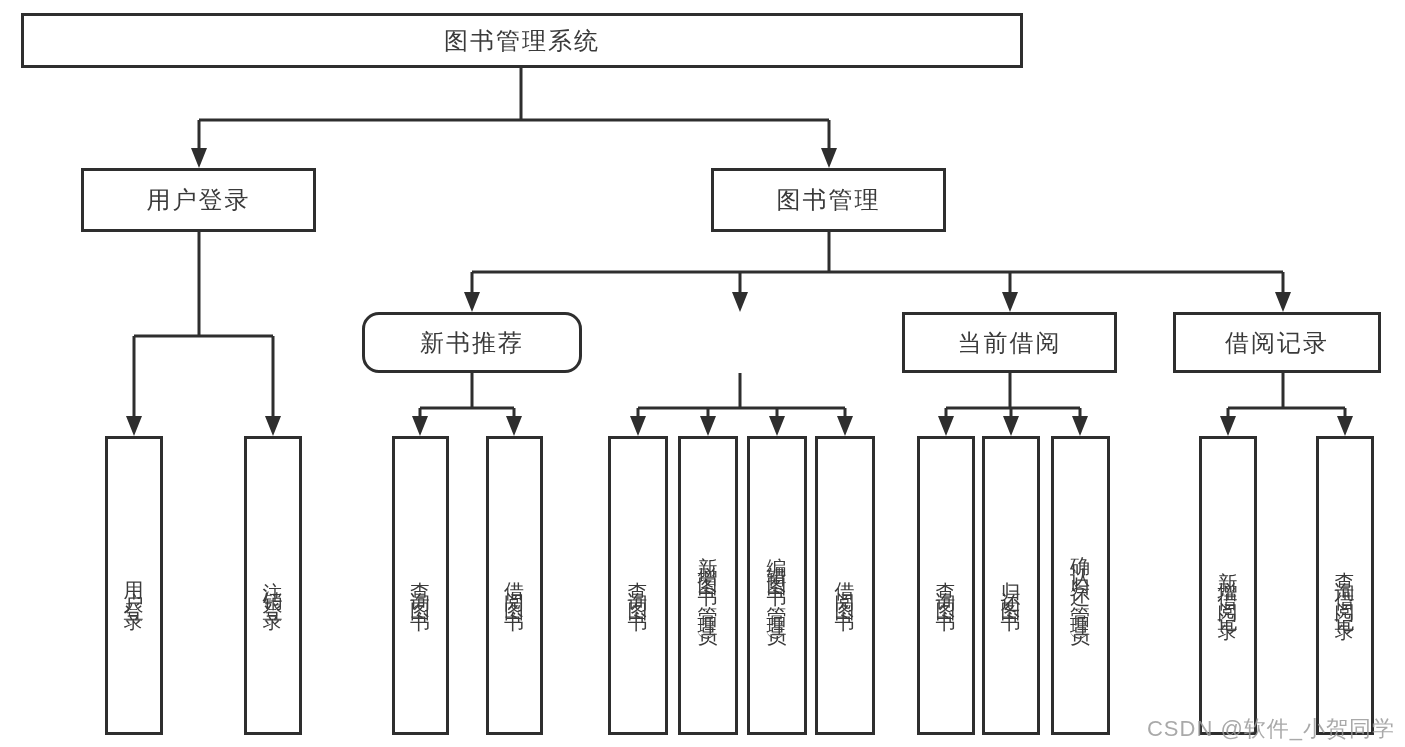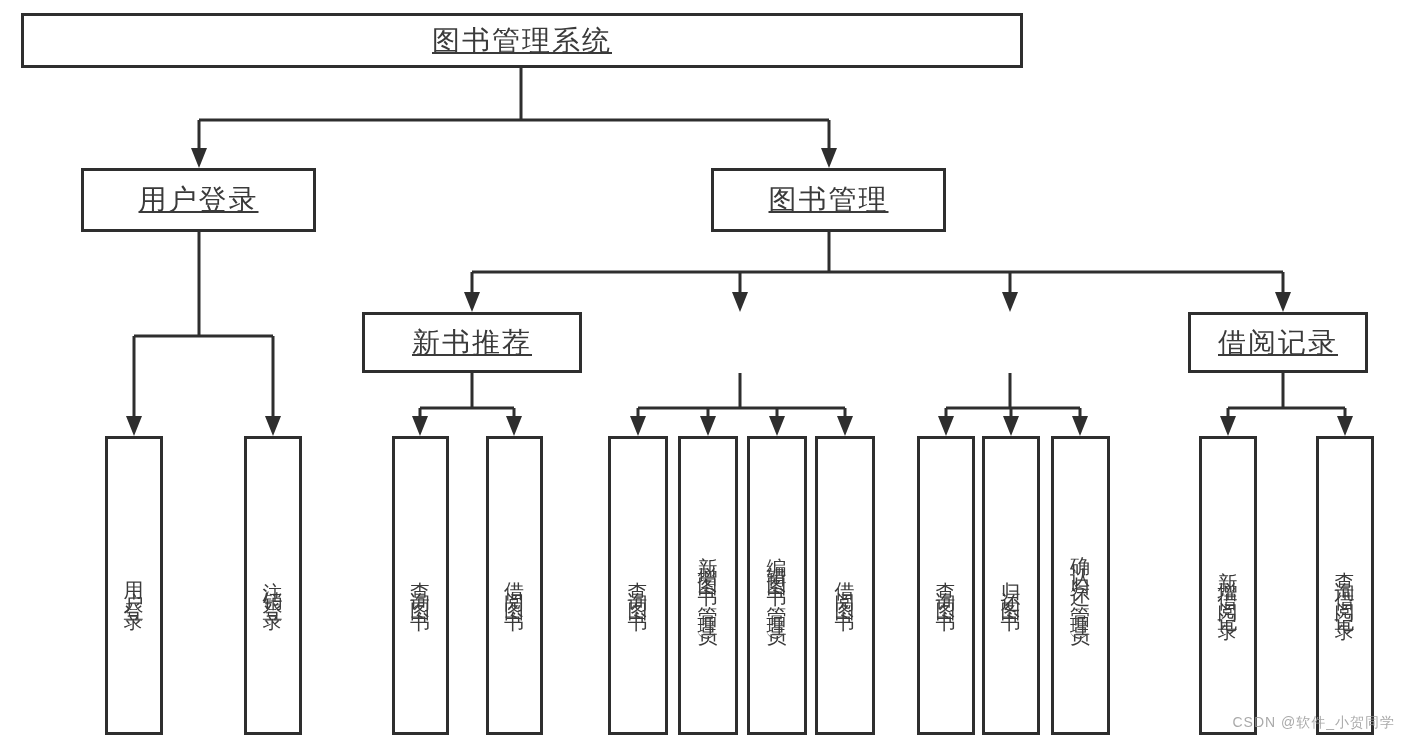--- a/index.html
+++ b/index.html
@@ -26,51 +26,50 @@
     position: absolute;
     box-sizing: border-box;
     border: 3px solid #2e2e2e;
     background: #ffffff;
     color: #3a3a3a;
     display: flex;
     align-items: center;
     justify-content: center;
   }
   .hnode span {
-    font-size: 28px;
+    font-size: 24px;
     letter-spacing: 2px;
     white-space: nowrap;
-    text-decoration: underline;
   }
   .leaf span {
     writing-mode: vertical-rl;
     text-orientation: mixed;
     font-size: 20px;
     letter-spacing: 10px;
     line-height: 1;
   }
   .watermark {
     position: absolute;
     top: 714px;
     right: 10px;
-    font-size: 14px;
+    font-size: 22px;
     color: #9b9b9b;
     letter-spacing: 1px;
     opacity: 0.85;
     white-space: nowrap;
     z-index: 5;
   }
   
   .n-root  { left: 21px;   top: 13px;  width: 1002px; height: 55px; }
   .n-l2a   { left: 81px;   top: 168px; width: 235px;  height: 64px; }
   .n-l2b   { left: 711px;  top: 168px; width: 235px;  height: 64px; align-items: center; }
-  .n-l3a   { left: 362px;  top: 312px; width: 220px;  height: 61px; }
+  .n-l3a   { left: 362px;  top: 312px; width: 220px;  height: 61px; border-radius: 17px; }
   .n-l3b   { left: 633px;  top: 312px; width: 215px;  height: 61px; }
   .n-l3c   { left: 902px;  top: 312px; width: 215px;  height: 61px; }
-  .n-l3d   { left: 1173px; top: 312px; width: 180px;  height: 61px; margin-left: 15px; }
+  .n-l3d   { left: 1173px; top: 312px; width: 208px;  height: 61px; }
   .leaf    { top: 436px; height: 299px; }
   .n-ul1 { left: 105px;  width: 58px; }
   .n-ul2 { left: 244px;  width: 58px; }
   .n-nb1 { left: 392px;  width: 57px; }
   .n-nb2 { left: 486px;  width: 57px; }
   .n-bb1 { left: 608px;  width: 60px; }
   .n-bb2 { left: 678px;  width: 60px; }
   .n-bb3 { left: 747px;  width: 60px; }
   .n-bb4 { left: 815px;  width: 60px; }
   .n-cb1 { left: 917px;  width: 58px; }
@@ -134,20 +133,23 @@
   <div class="node hnode n-l2a">
     <span>用户登录</span>
   </div>
   <div class="node hnode n-l2b">
     <span>图书管理</span>
   </div>
 
   <div class="node hnode n-l3a">
     <span>新书推荐</span>
   </div>
+  <div class="node hnode n-l3c">
+    <span>当前借阅</span>
+  </div>
   <div class="node hnode n-l3d">
     <span>借阅记录</span>
   </div>
 
   <div class="node leaf n-ul1">
     <span>用户登录</span>
   </div>
   <div class="node leaf n-ul2">
     <span>注销登录</span>
   </div>

